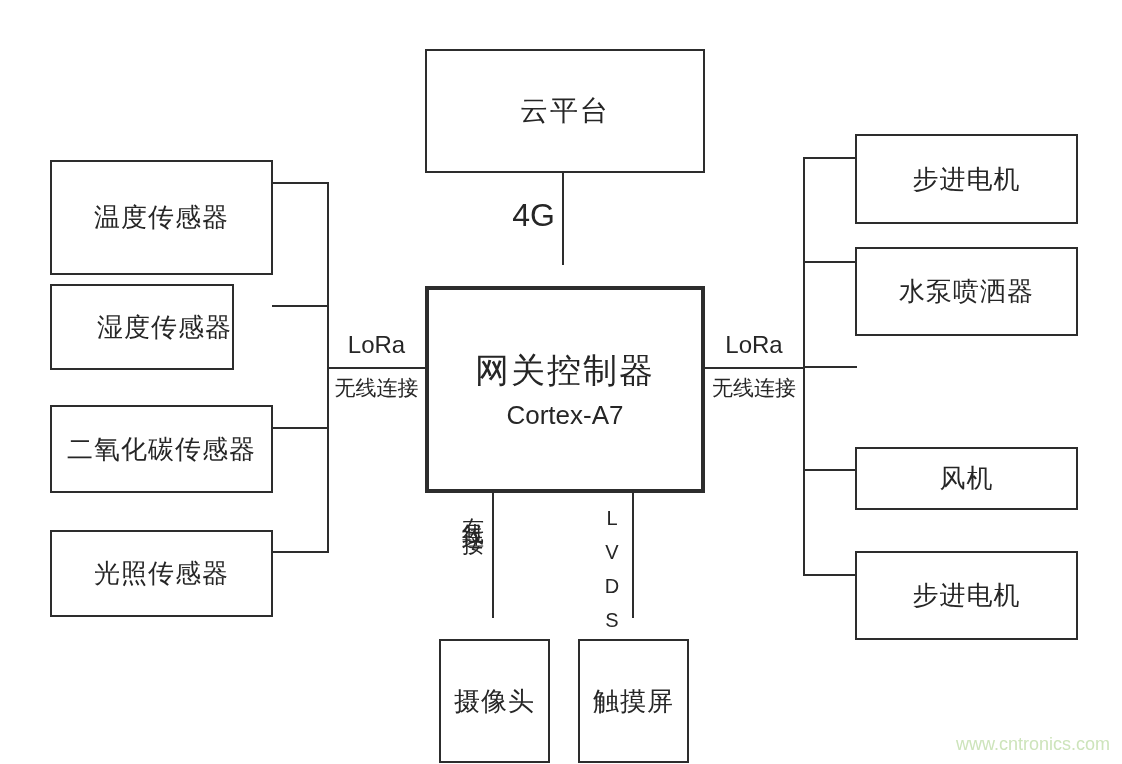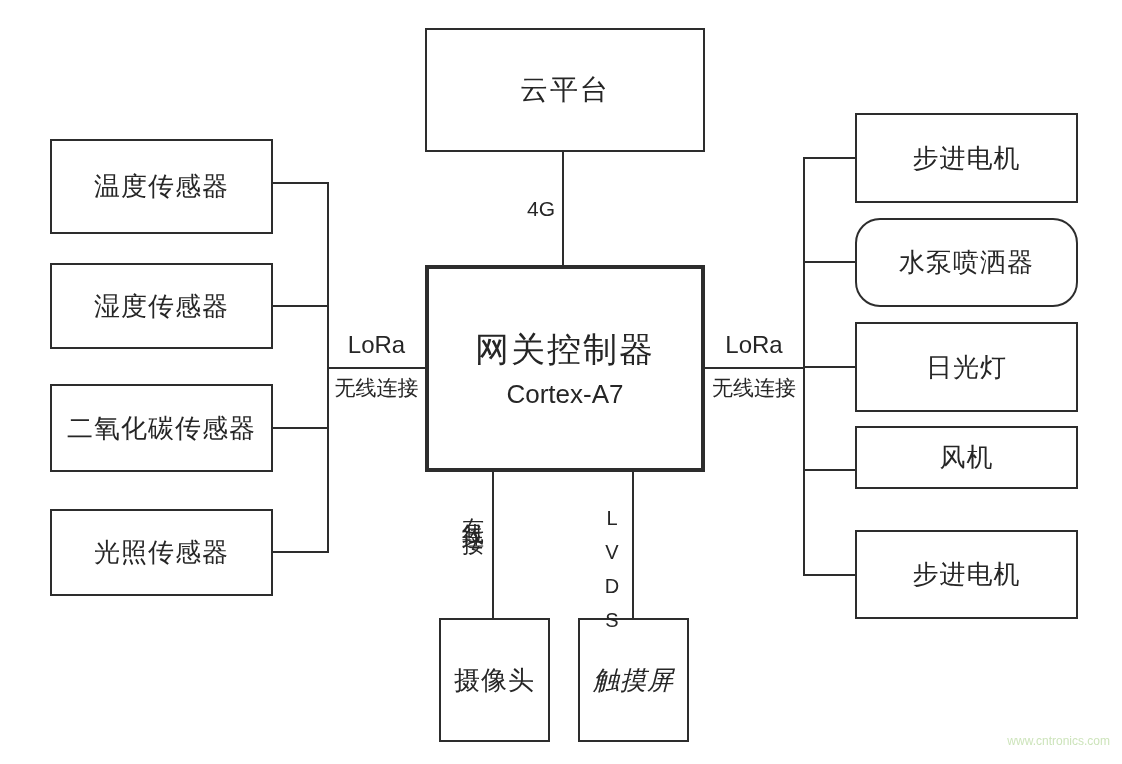--- a/index.html
+++ b/index.html
@@ -11,54 +11,55 @@
     color:var(--text,#262626);
     overflow:hidden;
   }
   .box{
     position:absolute;
     border:2px solid var(--stroke,#2d2d2d);
     background:#ffffff;
     display:flex;align-items:center;justify-content:center;
     box-sizing:border-box;
     text-align:center;
+    margin-top:21px;
   }
   .box .lbl{font-size:26px;letter-spacing:1px;}
   .box.cloud .lbl{font-size:28px;letter-spacing:2px;}
   .box.gateway{
     border-width:4px;
     flex-direction:column;
     gap:6px;
   }
   .box.gateway .title{font-size:34px;letter-spacing:2px;}
   .box.gateway .subtitle{font-size:26px;}
   .hline,.vline{position:absolute;background:var(--stroke,#2d2d2d);}
   .hline{height:2px;}
   .vline{width:2px;}
   .edge-label{
     position:absolute;
     font-size:24px;
     text-align:center;
     white-space:nowrap;
   }
   .edge-label.small{font-size:21px;}
-  .edge-label.fourg{font-size:21px;text-align:right;}
+  .edge-label.fourg{font-size:32px;text-align:right;}
   .edge-label.vertical{
     writing-mode:vertical-rl;
     text-orientation:upright;
     white-space:normal;
     text-align:left;
   }
   .edge-label.wired{font-size:22px;letter-spacing:5px;line-height:24px;}
   .edge-label.lvds{font-size:20px;letter-spacing:12px;line-height:22px;}
   .watermark{
     position:absolute;
     left:930px;top:734px;
     width:180px;
-    font-size:12px;
+    font-size:18px;
     text-align:right;
     color:var(--wm,#cde4bb);
   }
 </style>
 </head>
 <body>
 
 <div class="canvas" style="--stroke: #2d2d2d; --text: #262626; --wm: #cde4bb; --bg: #ffffff;">
 
   <div class="vline" style="left:562px;top:152px;height:113px;"></div>
@@ -83,53 +84,50 @@
 
   <div class="box cloud" style="left:425px;top:28px;width:280px;height:124px;">
     <span class="lbl">云平台</span>
   </div>
 
   <div class="box gateway" style="left:425px;top:265px;width:280px;height:207px;">
     <span class="title">网关控制器</span>
     <span class="subtitle">Cortex-A7</span>
   </div>
 
-  <div class="box" style="left:50px;top:139px;width:223px;height:95px;">
+  <div class="box" style="left:50px;top:139px;width:223px;height:115px;">
     <span class="lbl">温度传感器</span>
   </div>
-  <div class="box" style="left:50px;top:263px;width:223px;height:86px;">
+  <div class="box" style="left:50px;top:263px;width:184px;height:86px;justify-content:flex-end;">
     <span class="lbl">湿度传感器</span>
   </div>
   <div class="box" style="left:50px;top:384px;width:223px;height:88px;">
     <span class="lbl">二氧化碳传感器</span>
   </div>
   <div class="box" style="left:50px;top:509px;width:223px;height:87px;">
     <span class="lbl">光照传感器</span>
   </div>
 
   <div class="box" style="left:855px;top:113px;width:223px;height:90px;">
     <span class="lbl">步进电机</span>
   </div>
-  <div class="box" style="left:855px;top:218px;width:223px;height:89px;border-radius:25px;">
+  <div class="box" style="left:855px;top:226px;width:223px;height:89px;">
     <span class="lbl">水泵喷洒器</span>
-  </div>
-  <div class="box" style="left:855px;top:322px;width:223px;height:90px;">
-    <span class="lbl">日光灯</span>
   </div>
   <div class="box" style="left:855px;top:426px;width:223px;height:63px;">
     <span class="lbl">风机</span>
   </div>
   <div class="box" style="left:855px;top:530px;width:223px;height:89px;">
     <span class="lbl">步进电机</span>
   </div>
 
   <div class="box" style="left:439px;top:618px;width:111px;height:124px;text-align:center;">
     <span class="lbl">摄像头</span>
   </div>
-  <div class="box" style="left:578px;top:618px;width:111px;height:124px;font-style:italic;">
+  <div class="box" style="left:578px;top:618px;width:111px;height:124px;">
     <span class="lbl">触摸屏</span>
   </div>
 
   <div class="edge-label fourg" style="left:470px;top:197px;width:85px;">4G</div>
 
   <div class="edge-label" style="left:328px;top:331px;width:97px;">LoRa</div>
   <div class="edge-label small" style="left:328px;top:374px;width:97px;">无线连接</div>
 
   <div class="edge-label" style="left:705px;top:331px;width:98px;">LoRa</div>
   <div class="edge-label small" style="left:705px;top:374px;width:98px;">无线连接</div>

